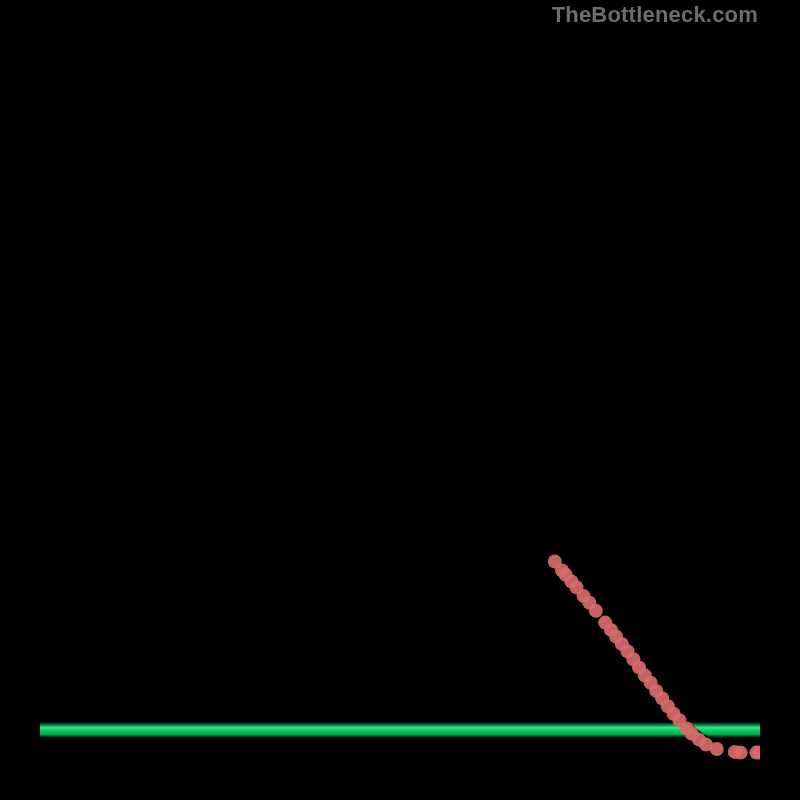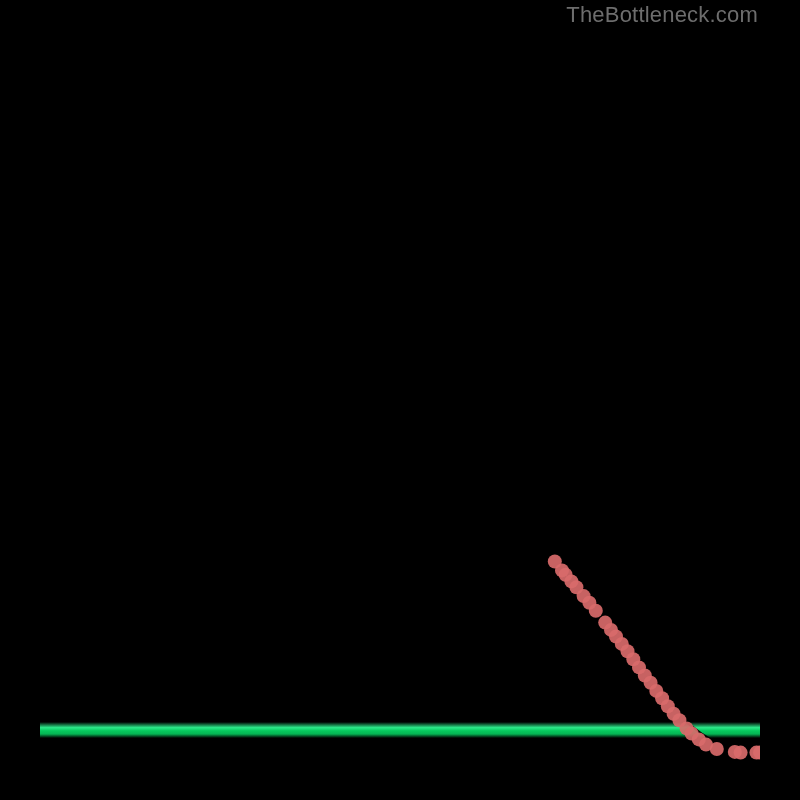--- a/index.html
+++ b/index.html
@@ -60,21 +60,21 @@
       rgba(5,181,84,0) 100%
     );
     pointer-events: none;
   }
   .watermark {
     position: absolute;
     top: 2px;
     right: 42px;
     color: #6d6d6d;
     font-size: 22px;
-    font-weight: 400;
+    font-weight: 700;
     letter-spacing: 0.2px;
     white-space: nowrap;
   }
   svg.overlay {
     position: absolute;
     left: 0;
     top: 0;
     width: 720px;
     height: 735px;
     pointer-events: none;

